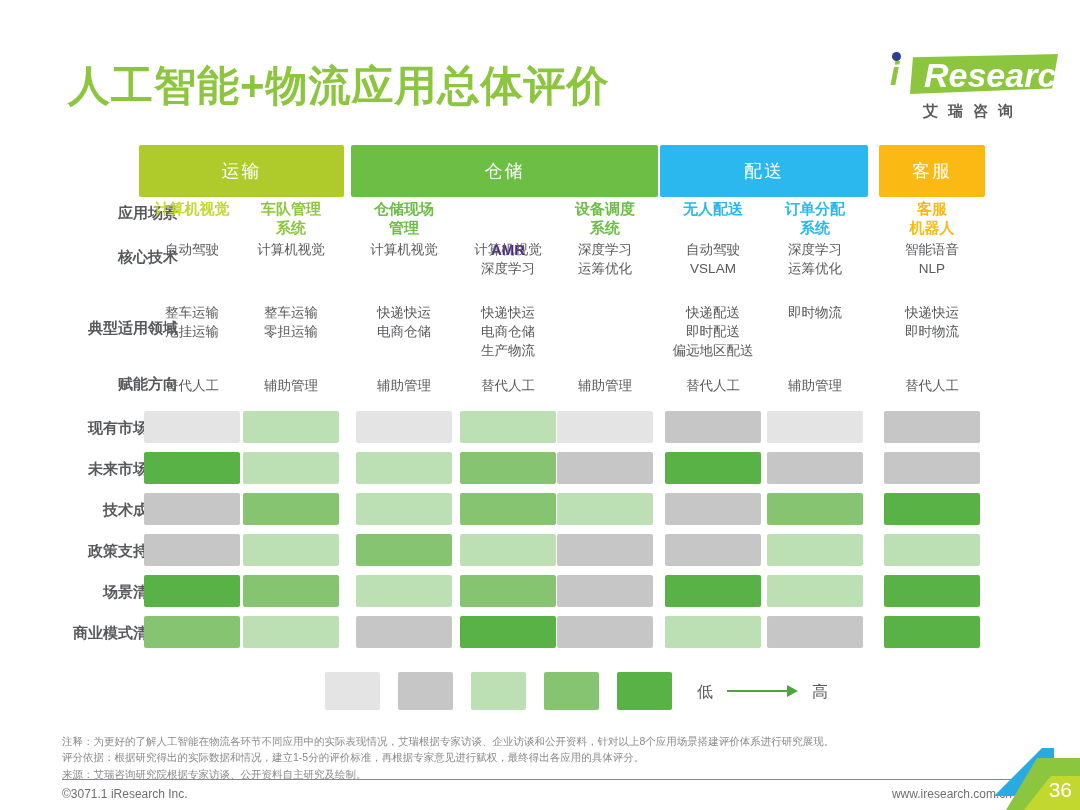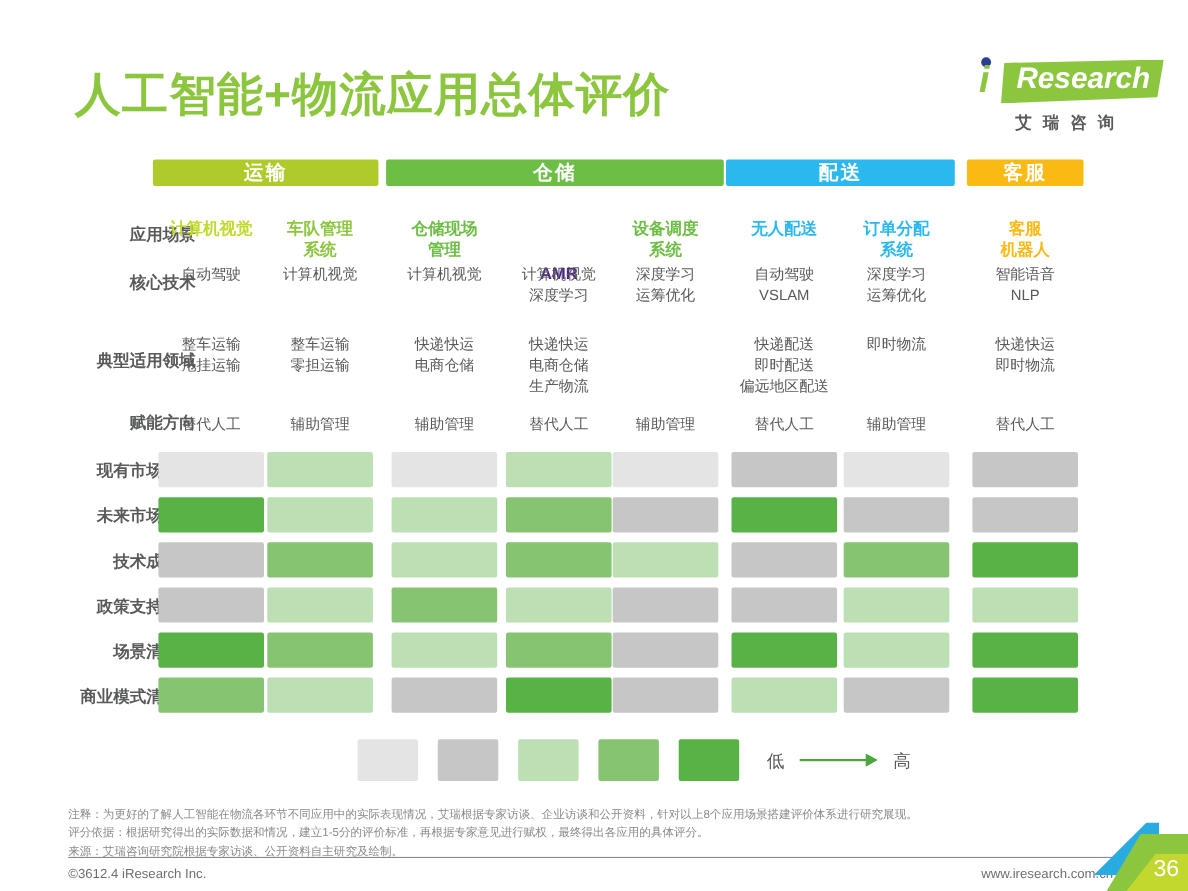--- a/index.html
+++ b/index.html
@@ -34,41 +34,41 @@
     position:absolute;left:12px;top:4px;
     font-size:34px;font-weight:bold;color:#8CC63E;
     font-style:italic;line-height:1;
   }
   .logo-i-dot{
     position:absolute;left:14px;top:0px;width:9px;height:9px;border-radius:50%;
     background:#2C3E8F;
   }
   .logo-text{
     position:absolute;left:46px;top:6px;
-    font-size:27px;font-weight:bold;color:#ffffff;
+    font-size:34px;font-weight:bold;color:#ffffff;
     font-style:italic;line-height:1;letter-spacing:0px;
   }
   .logo-cn{
     margin-top:4px;font-size:15px;color:#5a5a5a;letter-spacing:10px;
     text-indent:10px;font-weight:bold;
   }
 
   
   .grid{position:absolute;left:0;top:0;width:1080px;height:810px;}
 
   .rowlabel{
     position:absolute;
     font-size:15px;font-weight:bold;color:#58595B;
     text-align:right;white-space:nowrap;
     left:0px;width:178px;
   }
 
   .groupbar{
-    position:absolute;height:24px;border-radius:2px;
-    color:#ffffff;font-size:18px;font-weight:bold;
+    position:absolute;height:52px;border-radius:2px;
+    color:#ffffff;font-size:18px;font-weight:normal;
     display:flex;align-items:center;justify-content:center;
     letter-spacing:2px;
   }
 
   .scenario{
     position:absolute;
     font-size:15px;font-weight:bold;
     text-align:center;line-height:1.25;
   }
   .cellcol{
@@ -259,21 +259,21 @@
       <div class="legend-label" style="left: 812px; top: 682px;">高</div>
     </div>
 
   <div class="notes">
     <div>注释：为更好的了解人工智能在物流各环节不同应用中的实际表现情况，艾瑞根据专家访谈、企业访谈和公开资料，针对以上8个应用场景搭建评价体系进行研究展现。</div>
     <div>评分依据：根据研究得出的实际数据和情况，建立1-5分的评价标准，再根据专家意见进行赋权，最终得出各应用的具体评分。</div>
     <div>来源：艾瑞咨询研究院根据专家访谈、公开资料自主研究及绘制。</div>
   </div>
 
   <div class="divider"></div>
-  <div class="copyright">©3612.4 iResearch Inc.</div>
+  <div class="copyright">©3071.1 iResearch Inc.</div>
   <div class="weburl">www.iresearch.com.cn</div>
 
   <div class="corner">
     <div class="blue"></div>
     <div class="green"></div>
     <div class="ltgreen"></div>
   </div>
   <div class="pagenum">36</div>
 
 </div>

